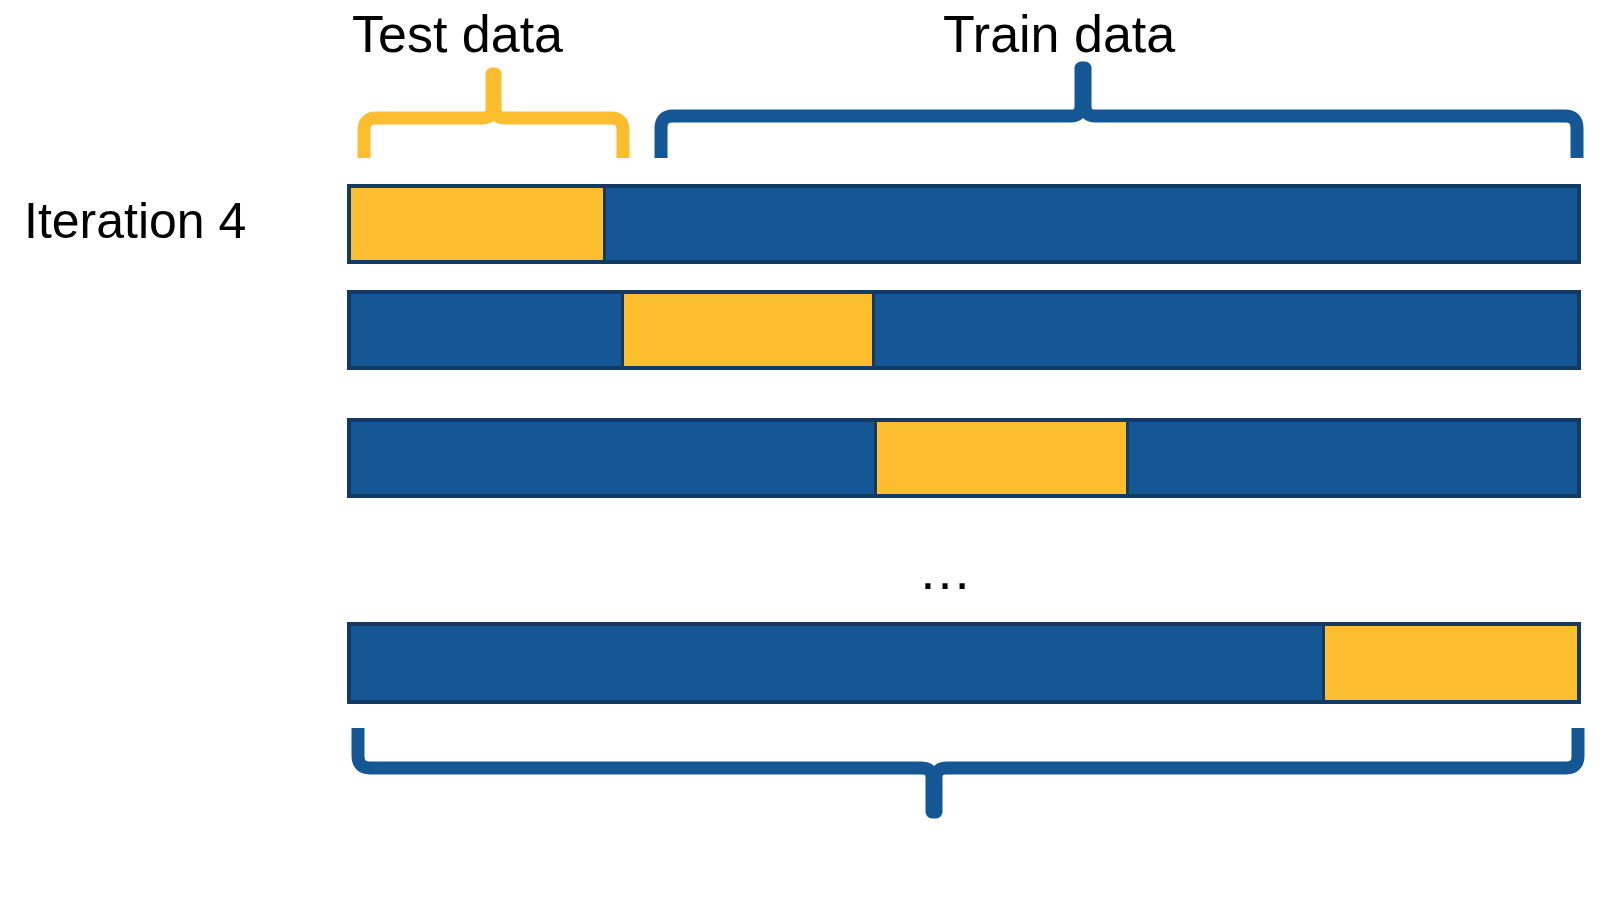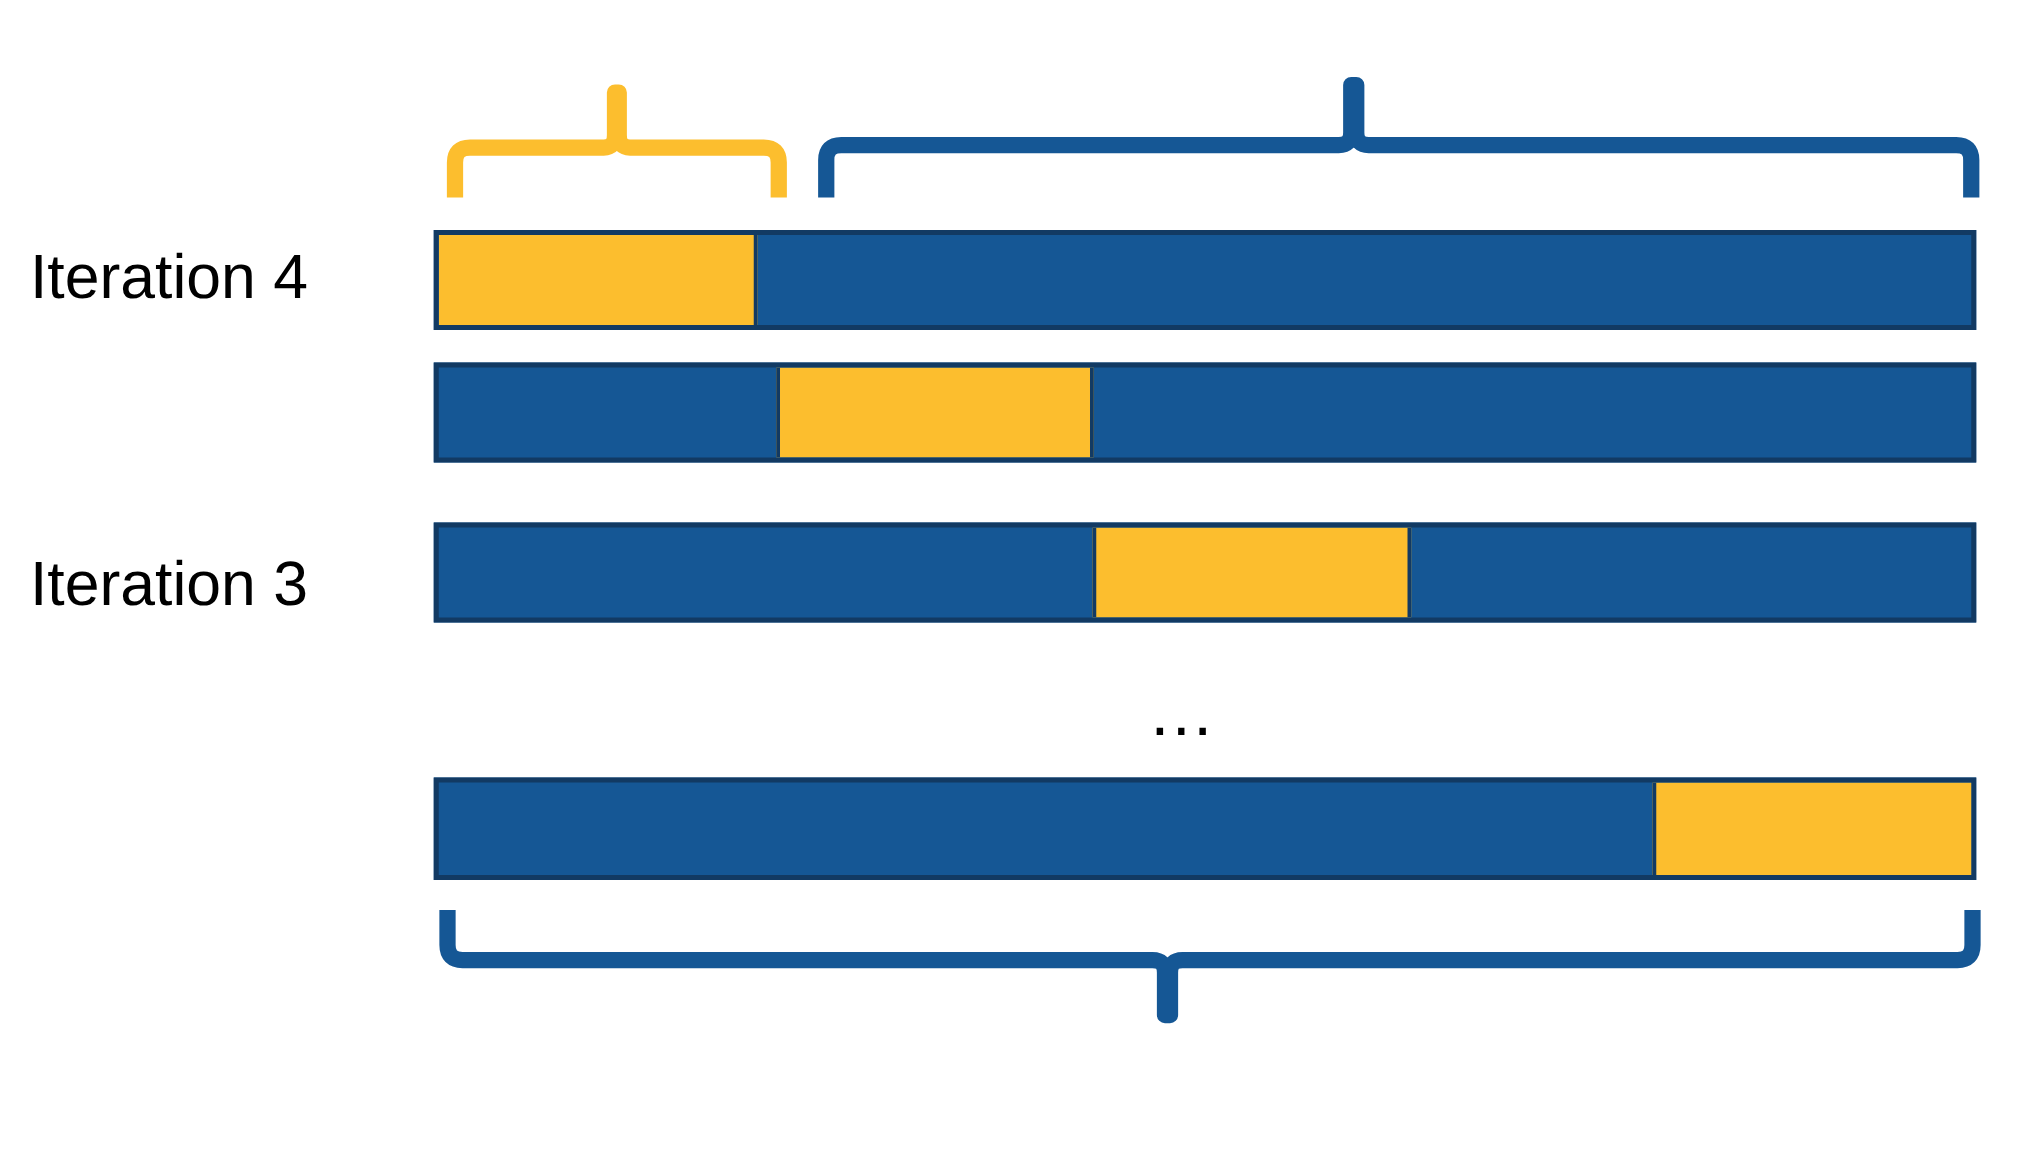--- a/index.html
+++ b/index.html
@@ -66,21 +66,23 @@
     width: 100%;
     height: 100%;
     overflow: visible;
   }
 </style>
 </head>
 <body>
 
 <div id="canvas">
 
+  <div class="label brace-label" style="left:352px; top:8px;">Test data</div>
 
+  <div class="label brace-label" style="left:943px; top:8px;">Train data</div>
 
   <div class="brace" style="left:355px; top:68px; width:275px; height:92px;">
     <svg viewBox="0 0 275 92" preserveAspectRatio="none" aria-hidden="true">
       <path d="M 9 90
                L 9 62
                Q 9 50 21 50
                L 128 50
                Q 137 50 137 40
                L 137 6
                L 140 6
@@ -111,21 +113,20 @@
 
   <div class="label row-label" style="left:24px; top:196px;">Iteration 4</div>
   <div class="bar-row" style="left:347px; top:184px; width:1234px; height:80px;">
     <div class="fold edge-right" style="left:0px; width:255px;"></div>
   </div>
 
   <div class="bar-row" style="left:347px; top:290px; width:1234px; height:80px;">
     <div class="fold edge-left edge-right" style="left:270px; width:254px;"></div>
   </div>
 
-  <div class="label row-label" style="left:24px; top:442px;">Iteration 3</div>
   <div class="bar-row" style="left:347px; top:418px; width:1234px; height:80px;">
     <div class="fold edge-left edge-right" style="left:523px; width:255px;"></div>
   </div>
 
   <div class="label ellipsis-label" style="left:918px; top:543px;">…</div>
 
   <div class="bar-row" style="left:347px; top:622px; width:1234px; height:82px;">
     <div class="fold edge-left" style="left:971px; width:263px;"></div>
   </div>
 

